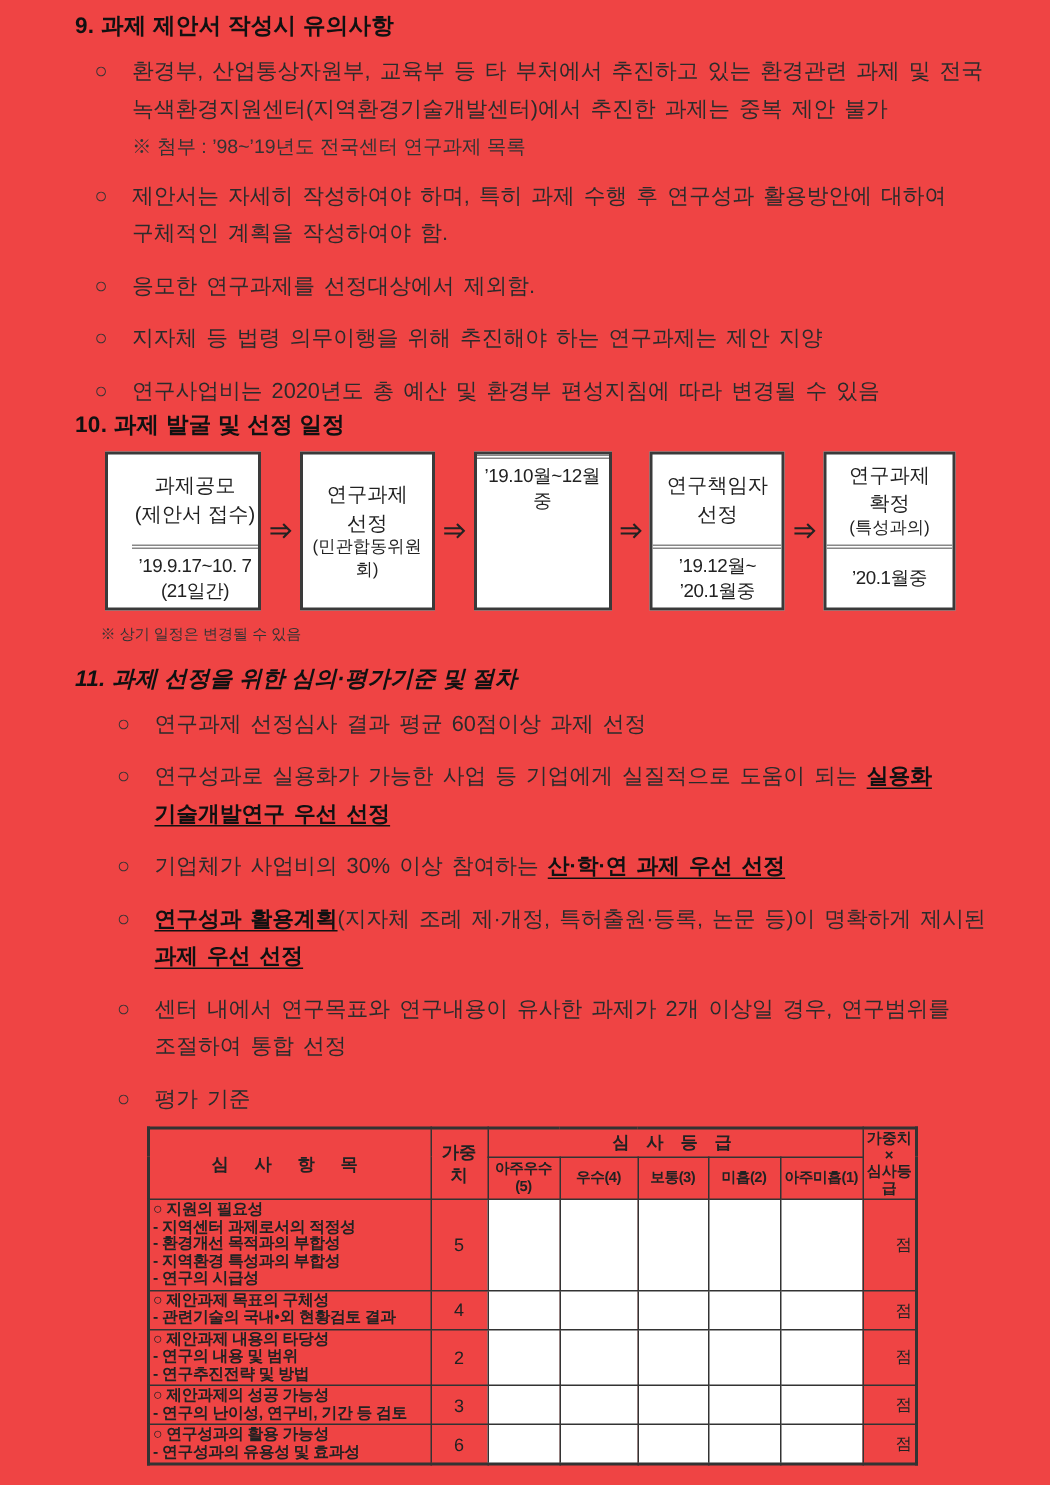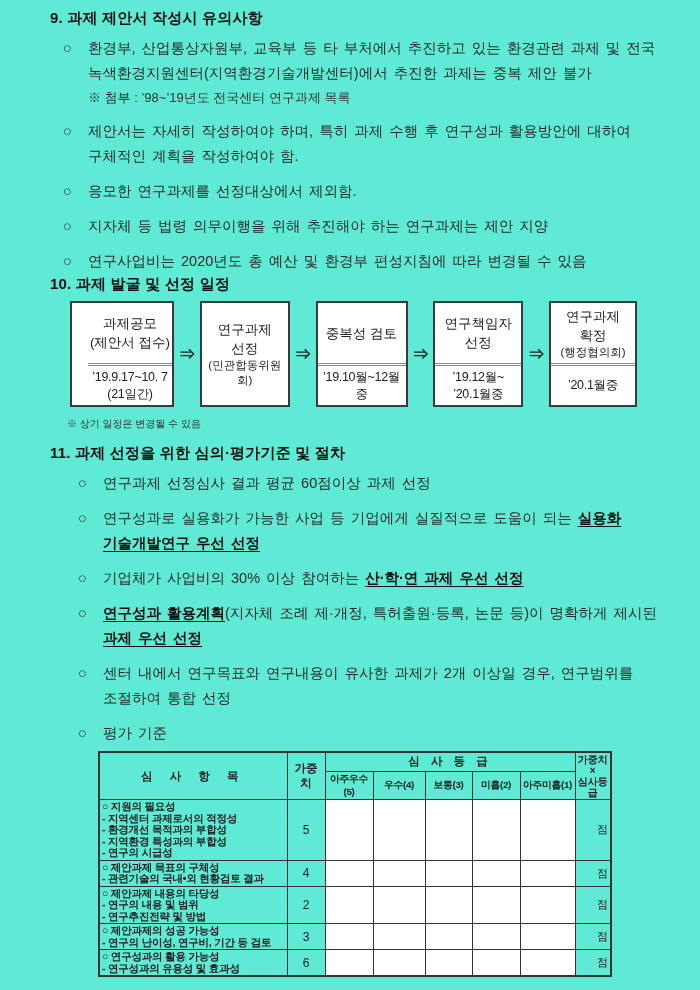--- a/index.html
+++ b/index.html
@@ -1,29 +1,29 @@
 <!DOCTYPE html>
 <html lang="ko"><head>
 <meta charset="utf-8">
 <style>
   html,body { margin:0; padding:0; background:#ffffff; }
   .page {
     position:relative; width:700px; height:990px; box-sizing:border-box;
-    background:#5eead4; overflow:hidden;
+    background:#ef4444; overflow:hidden;
     padding:5px 46px 0 50px;
     font-family:"Liberation Sans", sans-serif;
     color:#2b2b2b; font-size:14.5px;
   }
   .sec-heading {
     font-weight:bold; color:#111; font-size:15px;
     letter-spacing:0.2px; line-height:20px; white-space:nowrap;
   }
   .h9  { margin-top:3px; }
   .h10 { }
-  .h11 { margin-top:11px; }
+  .h11 { margin-top:11px;font-style:italic; }
 
   .bullet { display:flex; margin-top:10px; margin-left:13px; }
   .bullet.first { margin-top:8px; }
   .bullet .marker { flex:none; width:25px; line-height:25px; color:#333; }
   .bullet .content { flex:1; }
   .line { line-height:25px; white-space:nowrap; word-spacing:2px; }
   .note-line { margin-top:0px; font-size:13px; color:#333; line-height:23px; white-space:nowrap; }
   .s11 .bullet { margin-left:28px; }
   .emu { font-weight:bold; text-decoration:underline; text-underline-offset:3px; color:#111; }
 
@@ -124,34 +124,33 @@
       <div class="box-date">’19.9.17~10. 7
 (21일간)</div>
     </div>
     <div class="flow-arrow">⇒</div>
     <div class="flow-box fb2">
       <div class="box-title"><span>연구과제
 선정</span><span class="box-sub">(민관합동위원회)</span></div>
     </div>
     <div class="flow-arrow">⇒</div>
     <div class="flow-box fb3">
-      <div class="box-title">중복성 검토</div>
       <div class="box-date">’19.10월~12월중</div>
     </div>
     <div class="flow-arrow">⇒</div>
     <div class="flow-box fb4">
       <div class="box-title">연구책임자
 선정</div>
       <div class="box-date">’19.12월~
 ’20.1월중</div>
     </div>
     <div class="flow-arrow">⇒</div>
     <div class="flow-box fb5">
       <div class="box-title"><span>연구과제
-확정</span><span class="box-sub">(행정협의회)</span></div>
+확정</span><span class="box-sub">(특성과의)</span></div>
       <div class="box-date">’20.1월중</div>
     </div>
   </div>
 
   <div class="flow-note">※ 상기 일정은 변경될 수 있음</div>
 
   <div class="sec-heading h11">11. 과제 선정을 위한 심의·평가기준 및 절차</div>
 
   <div class="s11">
     <div class="bullet first">

